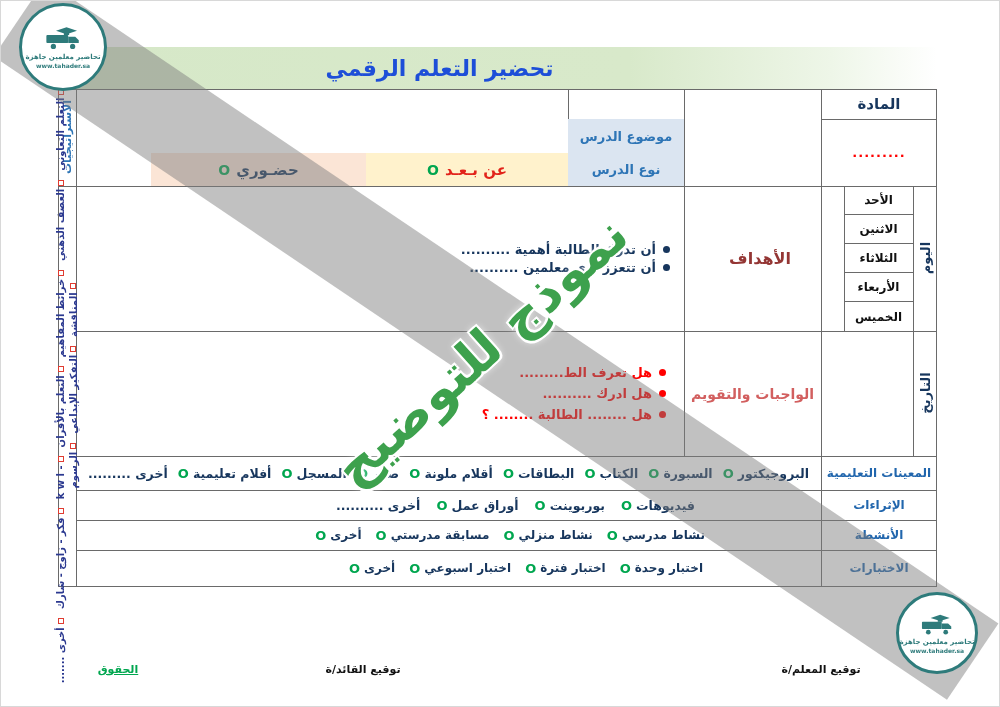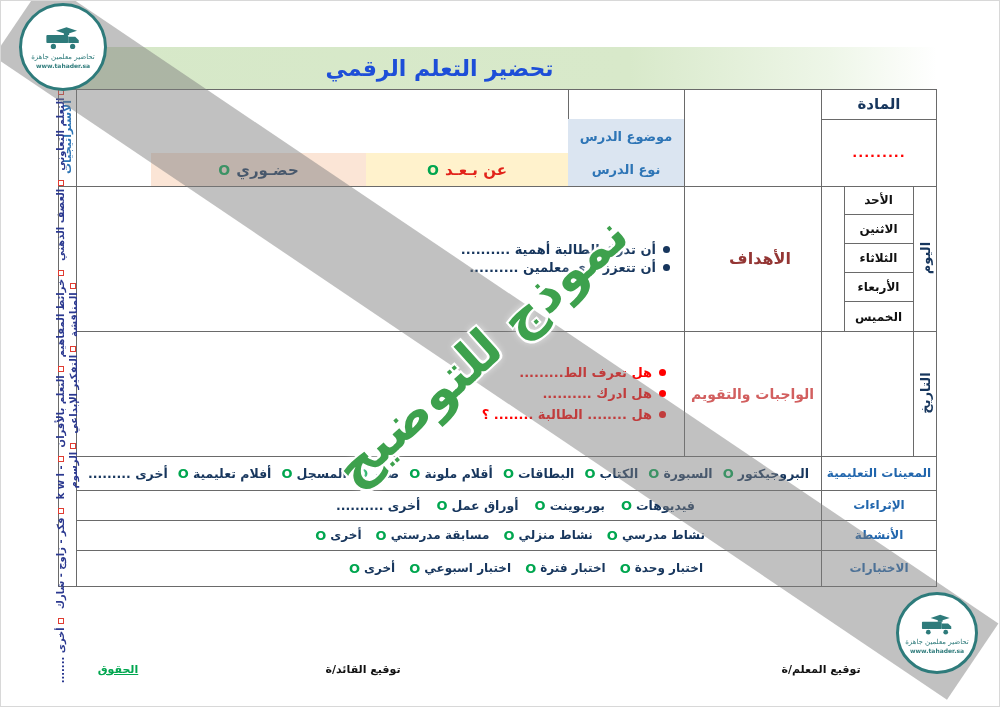--- a/index.html
+++ b/index.html
@@ -69,21 +69,21 @@
   .band{position:absolute;left:-80px;top:293px;width:1150px;height:92px;background:rgba(125,125,125,0.48);
         transform:rotate(34deg);z-index:50;}
   .watermark{position:absolute;left:180px;top:300px;width:600px;height:100px;display:flex;align-items:center;justify-content:center;
         transform:rotate(-42deg);z-index:60;color:#3da14d;font-weight:bold;font-size:52px;white-space:nowrap;
         text-shadow:-2px -2px 0 #fff,2px -2px 0 #fff,-2px 2px 0 #fff,2px 2px 0 #fff,0 0 8px #fff;}
 
   .logo{position:absolute;border-radius:50%;background:#fff;border:3px solid var(--teal);z-index:70;
         display:flex;flex-direction:column;align-items:center;justify-content:center;gap:1px;}
   .logo-tl{left:18px;top:2px;width:88px;height:88px;}
   .logo-br{left:895px;top:591px;width:82px;height:82px;}
-  .logo-t1{font-size:7px;font-weight:normal;color:var(--teal);white-space:nowrap;}
+  .logo-t1{font-size:7px;font-weight:bold;color:var(--teal);white-space:nowrap;}
   .logo-t2{font-size:6px;font-weight:bold;color:var(--teal);direction:ltr;}
 </style>
 </head>
 <body>
 
 <div class="page">
 
   <div class="line" style="left:57px;top:46px;width:1px;height:539px;"></div>
   <div class="line" style="left:935px;top:46px;width:1px;height:539px;"></div>
   <div class="line" style="left:820px;top:88px;width:1px;height:497px;"></div>

